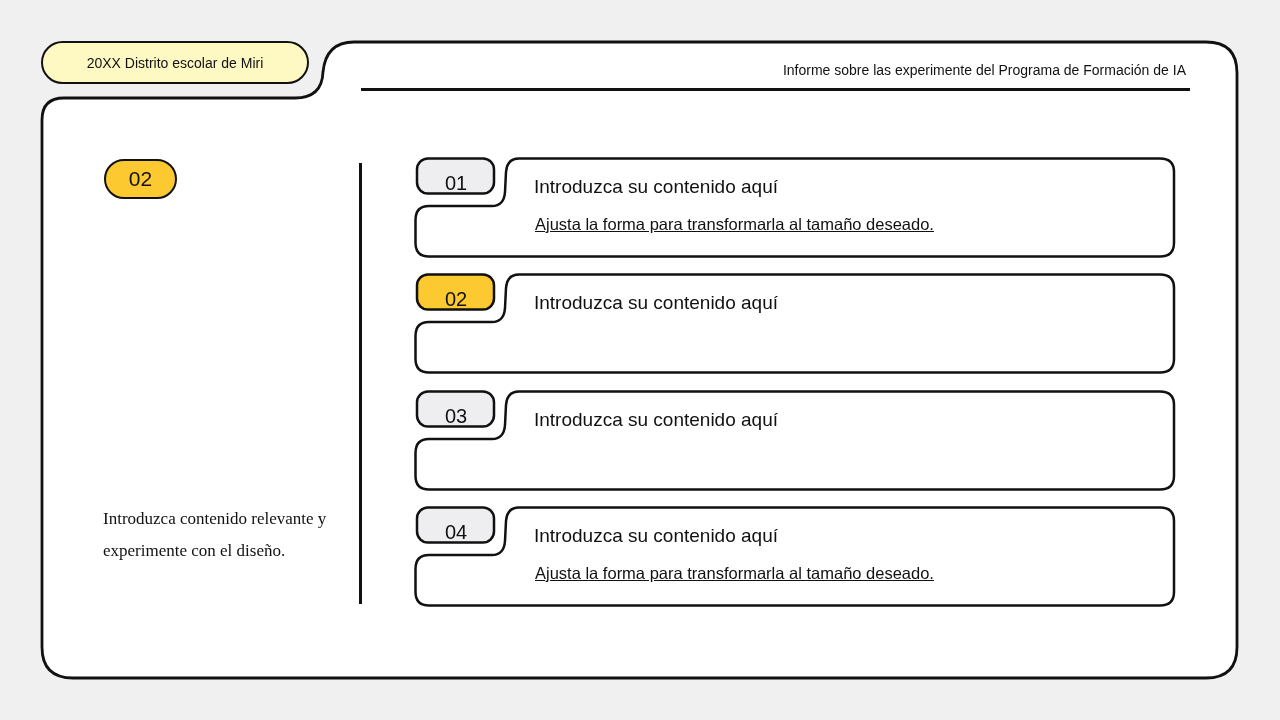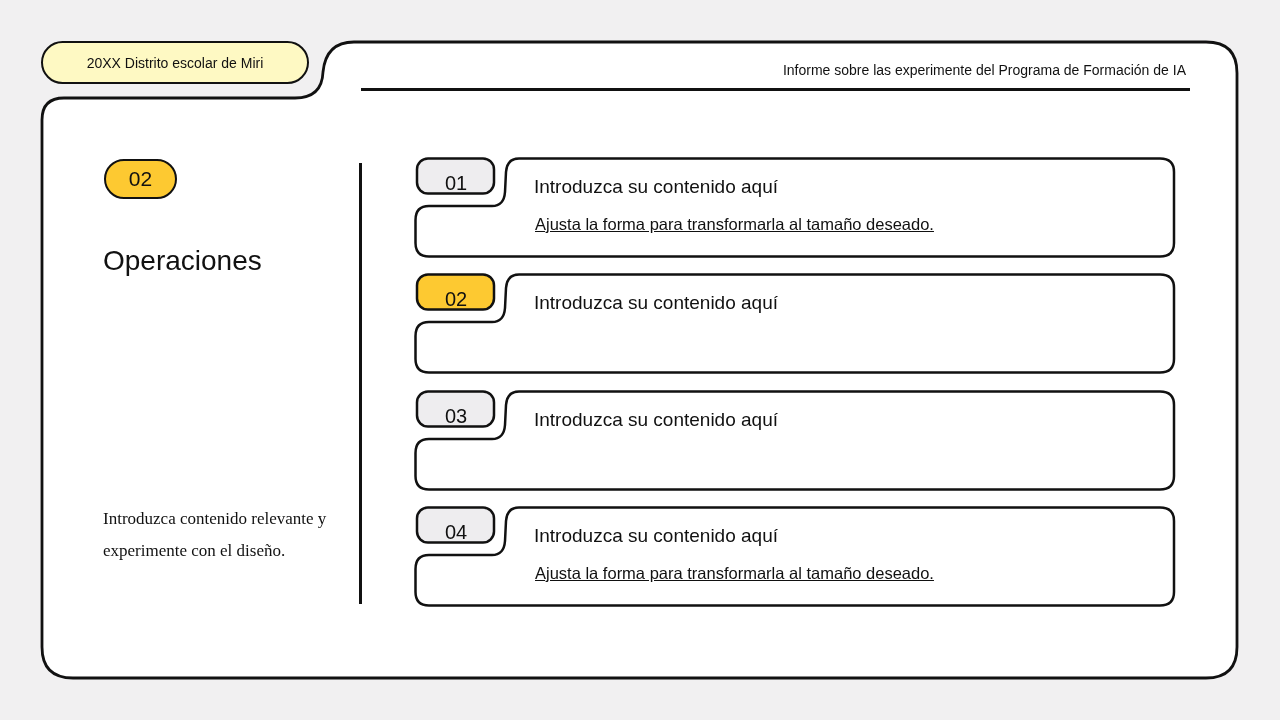--- a/index.html
+++ b/index.html
@@ -85,21 +85,20 @@
 </div>
 
 <div class="header-title">Informe sobre las experimente del Programa de Formación de IA</div>
 <div class="header-rule"></div>
 
 <div class="badge">
   <span>02</span>
 </div>
 
 <div class="section-title">
-  <div>Operaciones</div>
 </div>
 
 <div class="section-body">Introduzca contenido relevante y experimente con el diseño.</div>
 
 <div class="divider"></div>
 
 <div class="item" style="top:157px;">
   <svg width="762" height="101" viewBox="0 0 762 101">
     <path d="M 105 1.5 L 746 1.5 Q 760 1.5 760 15 L 760 86 Q 760 99.5 746 99.5 L 15 99.5 Q 1.5 99.5 1.5 86 L 1.5 63 Q 1.5 49 15 49 L 78 49 Q 90 49 91 35 L 92 15 Q 93 1.5 105 1.5 Z" fill="#fff" stroke="#111" stroke-width="2.5"></path>
     <rect x="3" y="1.5" width="77" height="35" rx="11" fill="#eeedef" stroke="#111" stroke-width="2.5"></rect>

